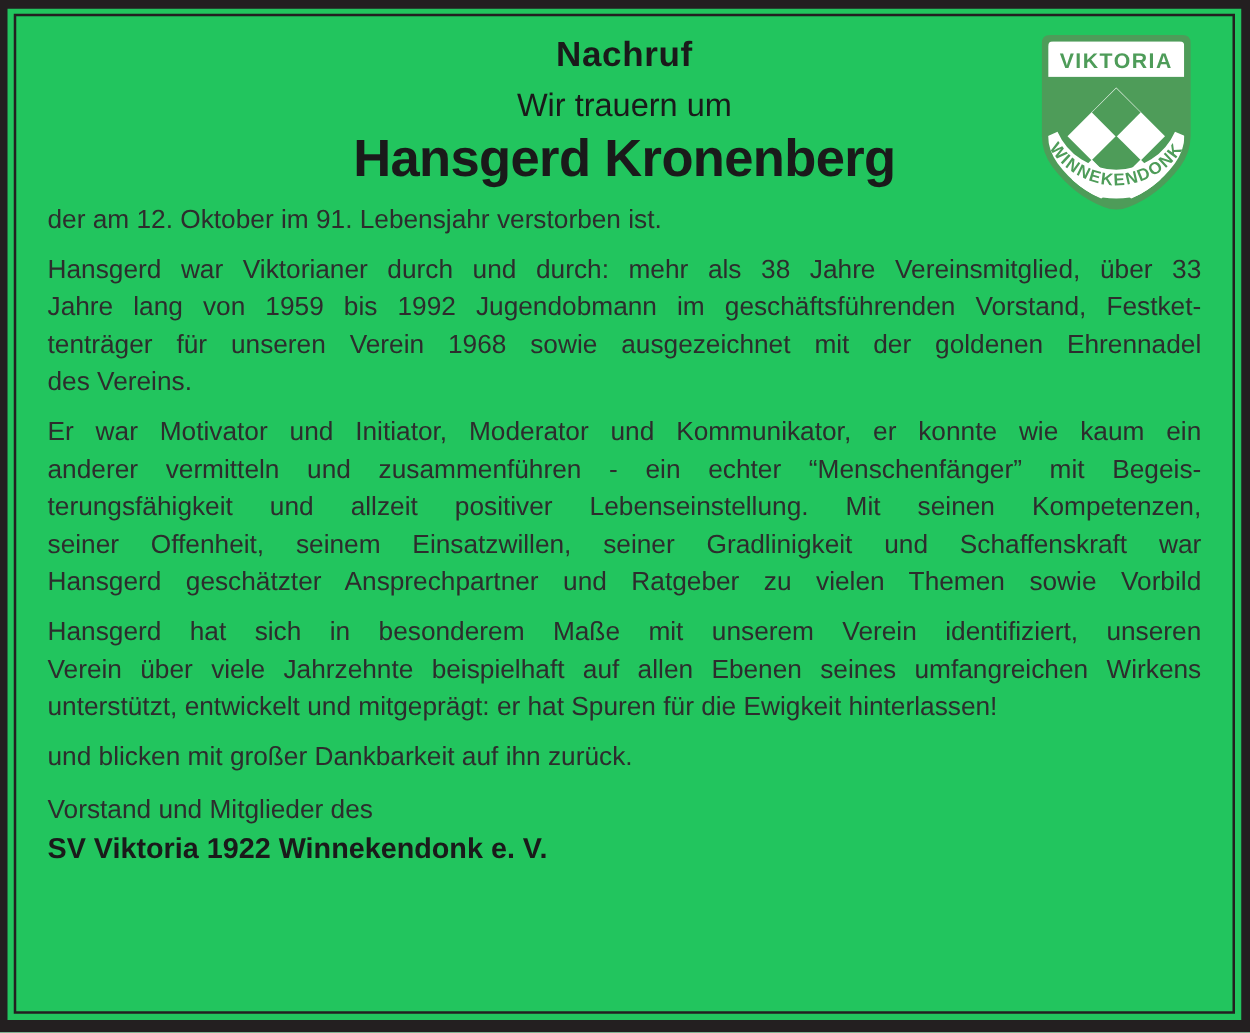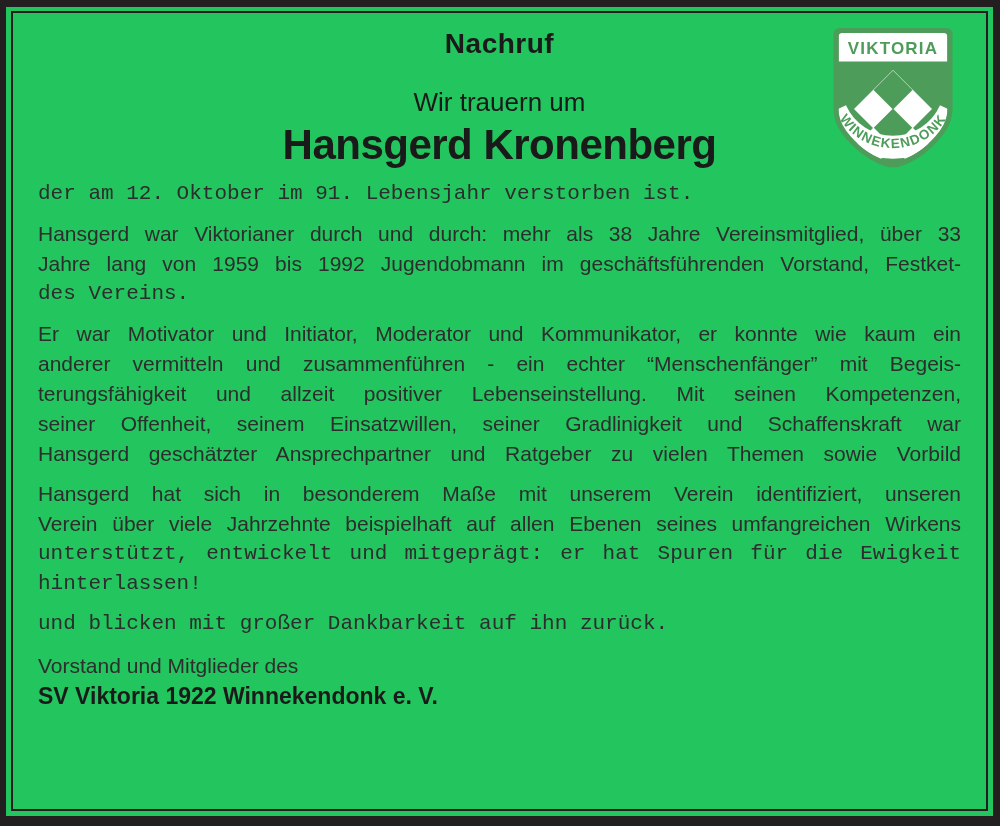--- a/index.html
+++ b/index.html
@@ -32,34 +32,34 @@
     position: absolute;
     left: 8px; right: 8px; top: 7px;
     padding: 13px 24px 0 24px;
     color: var(--ink);
   }
   .kicker {
     font-size: 28px; font-weight: bold; text-align: center;
     line-height: 34px; color: var(--head-ink); letter-spacing: 0.5px;
   }
   .leadin {
-    font-size: 26px; text-align: center; margin-top: 26px;
+    font-size: 26px; text-align: center; margin-top: 8px;
     line-height: 30px; color: var(--head-ink);
   }
   .name {
     font-size: 42px; font-weight: bold; text-align: center;
     margin-top: 4px; line-height: 48px; color: var(--head-ink);
     letter-spacing: -0.5px;
   }
   .bodytext { font-size: 21px; line-height: 30px; }
   .intro { margin-top: 10px; }
   .paras { margin-top: 10px; }
   .para { margin-top: 10px; }
   .line { text-align: justify; text-align-last: justify; white-space: normal; }
-  .line.last { text-align-last: left; font-family: Liberation Mono, monospace; }
+  .line.last { text-align-last: left; }
   .sig { margin-top: 12px; }
   .sig1 { font-size: 21px; line-height: 30px; }
   .sig2 { font-size: 23px; font-weight: bold; line-height: 30px; color: var(--head-ink); }
 
   .crest {
     position: absolute;
     left: 823px; top: 17px;
     width: 128px; height: 149px;
   }
   .g-fill { fill: var(--logo-green); }
@@ -73,20 +73,21 @@
 
   <div class="content">
     <div class="kicker">Nachruf</div>
     <div class="leadin">Wir trauern um</div>
     <div class="name">Hansgerd Kronenberg</div>
     <div class="intro bodytext line last">der am 12. Oktober im 91. Lebensjahr verstorben ist.</div>
     <div class="paras bodytext">
         <div class="para">
           <div class="line">Hansgerd war Viktorianer durch und durch: mehr als 38 Jahre Vereinsmitglied, über 33</div>
           <div class="line">Jahre lang von 1959 bis 1992 Jugendobmann im geschäftsführenden Vorstand, Festket-</div>
+          <div class="line">tenträger für unseren Verein 1968 sowie ausgezeichnet mit der goldenen Ehrennadel</div>
           <div class="line last">des Vereins.</div>
         </div>
         <div class="para">
           <div class="line">Er war Motivator und Initiator, Moderator und Kommunikator, er konnte wie kaum ein</div>
           <div class="line">anderer vermitteln und zusammenführen - ein echter “Menschenfänger” mit Begeis-</div>
           <div class="line">terungsfähigkeit und allzeit positiver Lebenseinstellung. Mit seinen Kompetenzen,</div>
           <div class="line">seiner Offenheit, seinem Einsatzwillen, seiner Gradlinigkeit und Schaffenskraft war</div>
           <div class="line">Hansgerd geschätzter Ansprechpartner und Ratgeber zu vielen Themen sowie Vorbild</div>
         </div>
         <div class="para">

